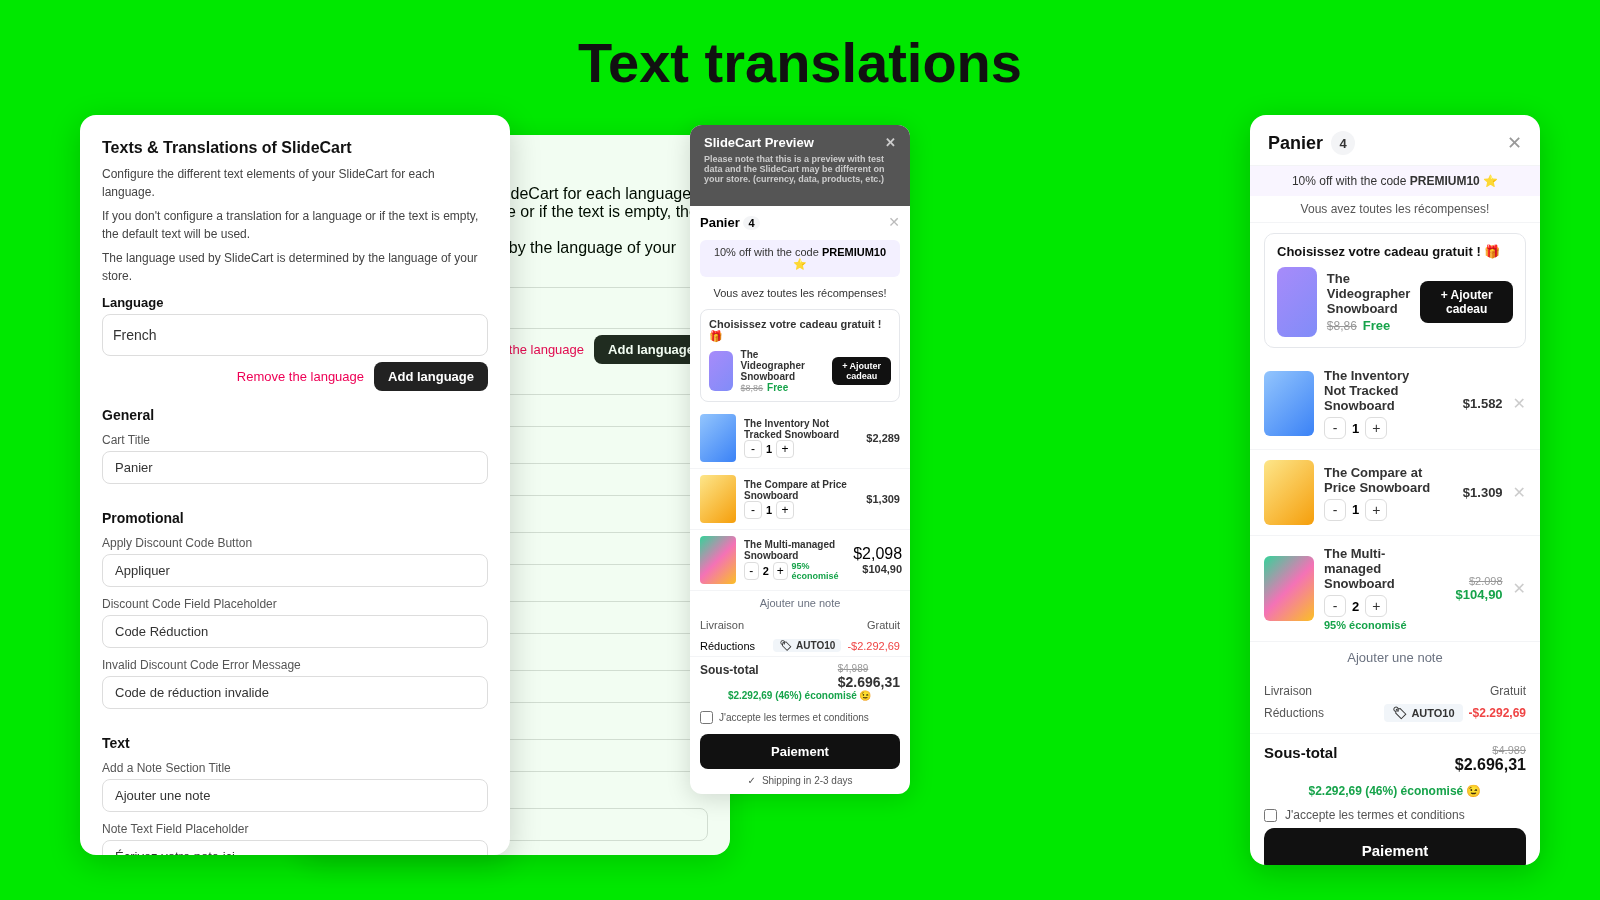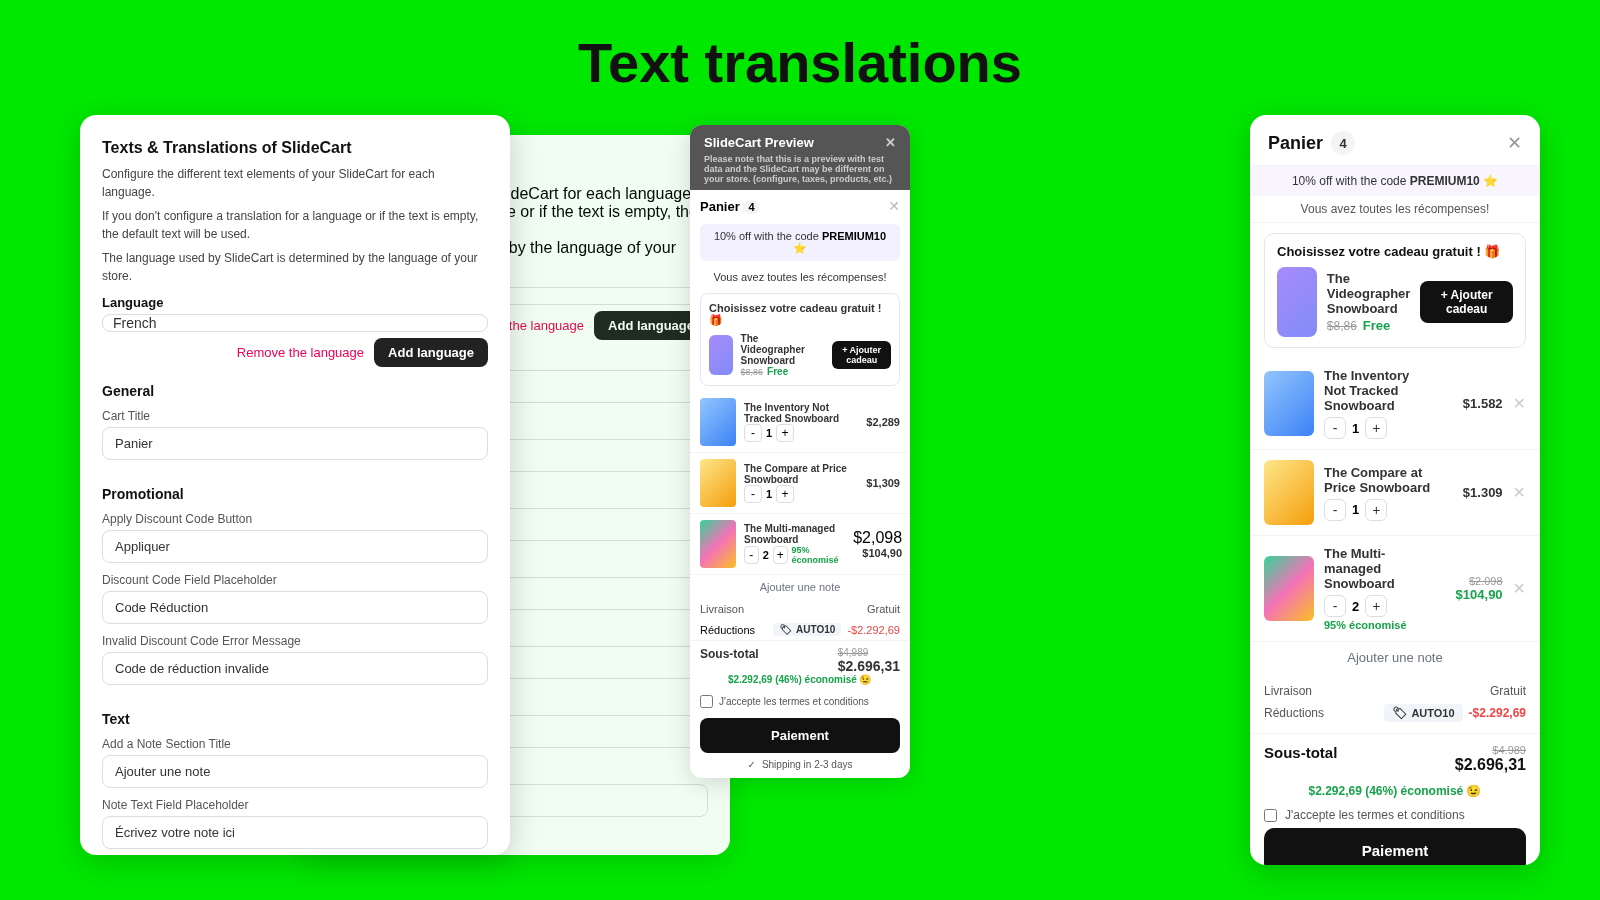--- a/index.html
+++ b/index.html
@@ -74,21 +74,21 @@
       display: flex;
       align-items: center;
       gap: 10px;
       margin-bottom: 6px;
     }
 
     .lang-select {
       flex: 1;
       border: 1.5px solid #ddd;
       border-radius: 8px;
-      padding: 0 10px;
+      padding: 12px 10px;
       font-size: 14px;
       color: #333;
       background: #fff;
       appearance: none;
       cursor: pointer;
     }
 
     .btn-remove-lang {
       background: none;
       border: none;
@@ -161,21 +161,21 @@
       left: 690px;
       top: 10px;
       z-index: 8;
       overflow: hidden;
       max-height: 730px;
     }
 
     .preview-header {
       background: #555;
       color: #fff;
-      padding: 10px 14px 6px;
+      padding: 10px 14px 22px;
       font-size: 13px;
       font-weight: 700;
     }
 
     .preview-header .header-row {
       display: flex;
       justify-content: space-between;
       align-items: center;
     }
 
@@ -669,21 +669,21 @@
 
     
   </div>
 
   <div class="preview-panel">
     <div class="preview-header">
       <div class="header-row">
         <span>SlideCart Preview</span>
         <span style="color:#ccc;cursor:pointer;">✕</span>
       </div>
-      <p style="font-size:9px;color:#ccc;margin-top:4px;">Please note that this is a preview with test data and the SlideCart may be different on your store. (configure, taxes, products, etc.)</p>
+      <p style="font-size:9px;color:#ccc;margin-top:4px;">Please note that this is a preview with test data and the SlideCart may be different on your store. (currency, data, products, etc.)</p>
     </div>
 
     
     <div style="display:flex;justify-content:space-between;align-items:center;padding:8px 10px 4px;">
       <span style="font-size:13px;font-weight:700;">
         <span>Panier</span> <span style="background:#f3f4f6;border-radius:50%;padding:1px 5px;font-size:11px;">4</span>
       </span>
       <span style="color:#bbb;cursor:pointer;font-size:14px;">✕</span>
     </div>
 

